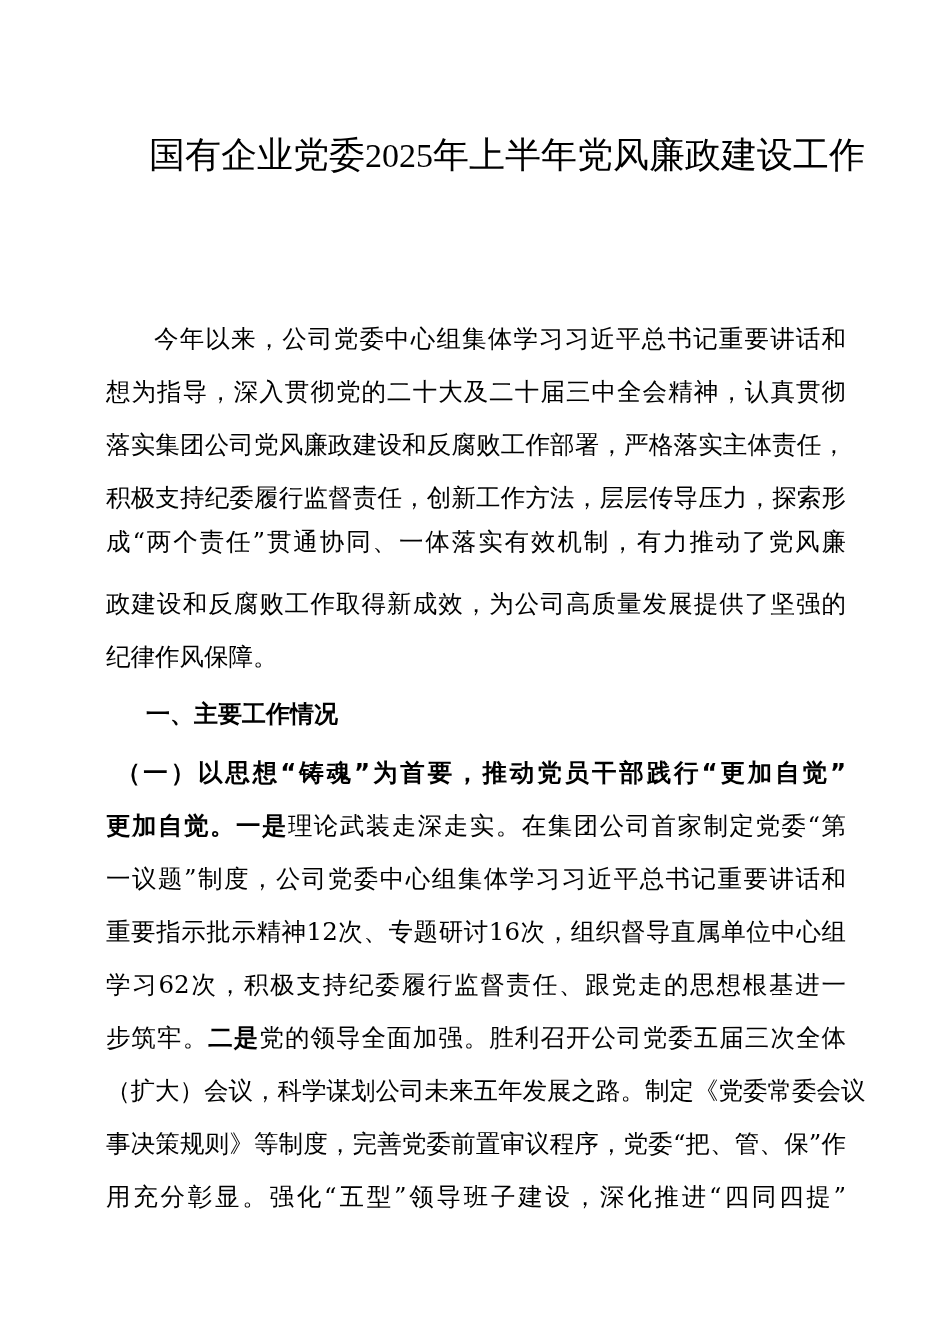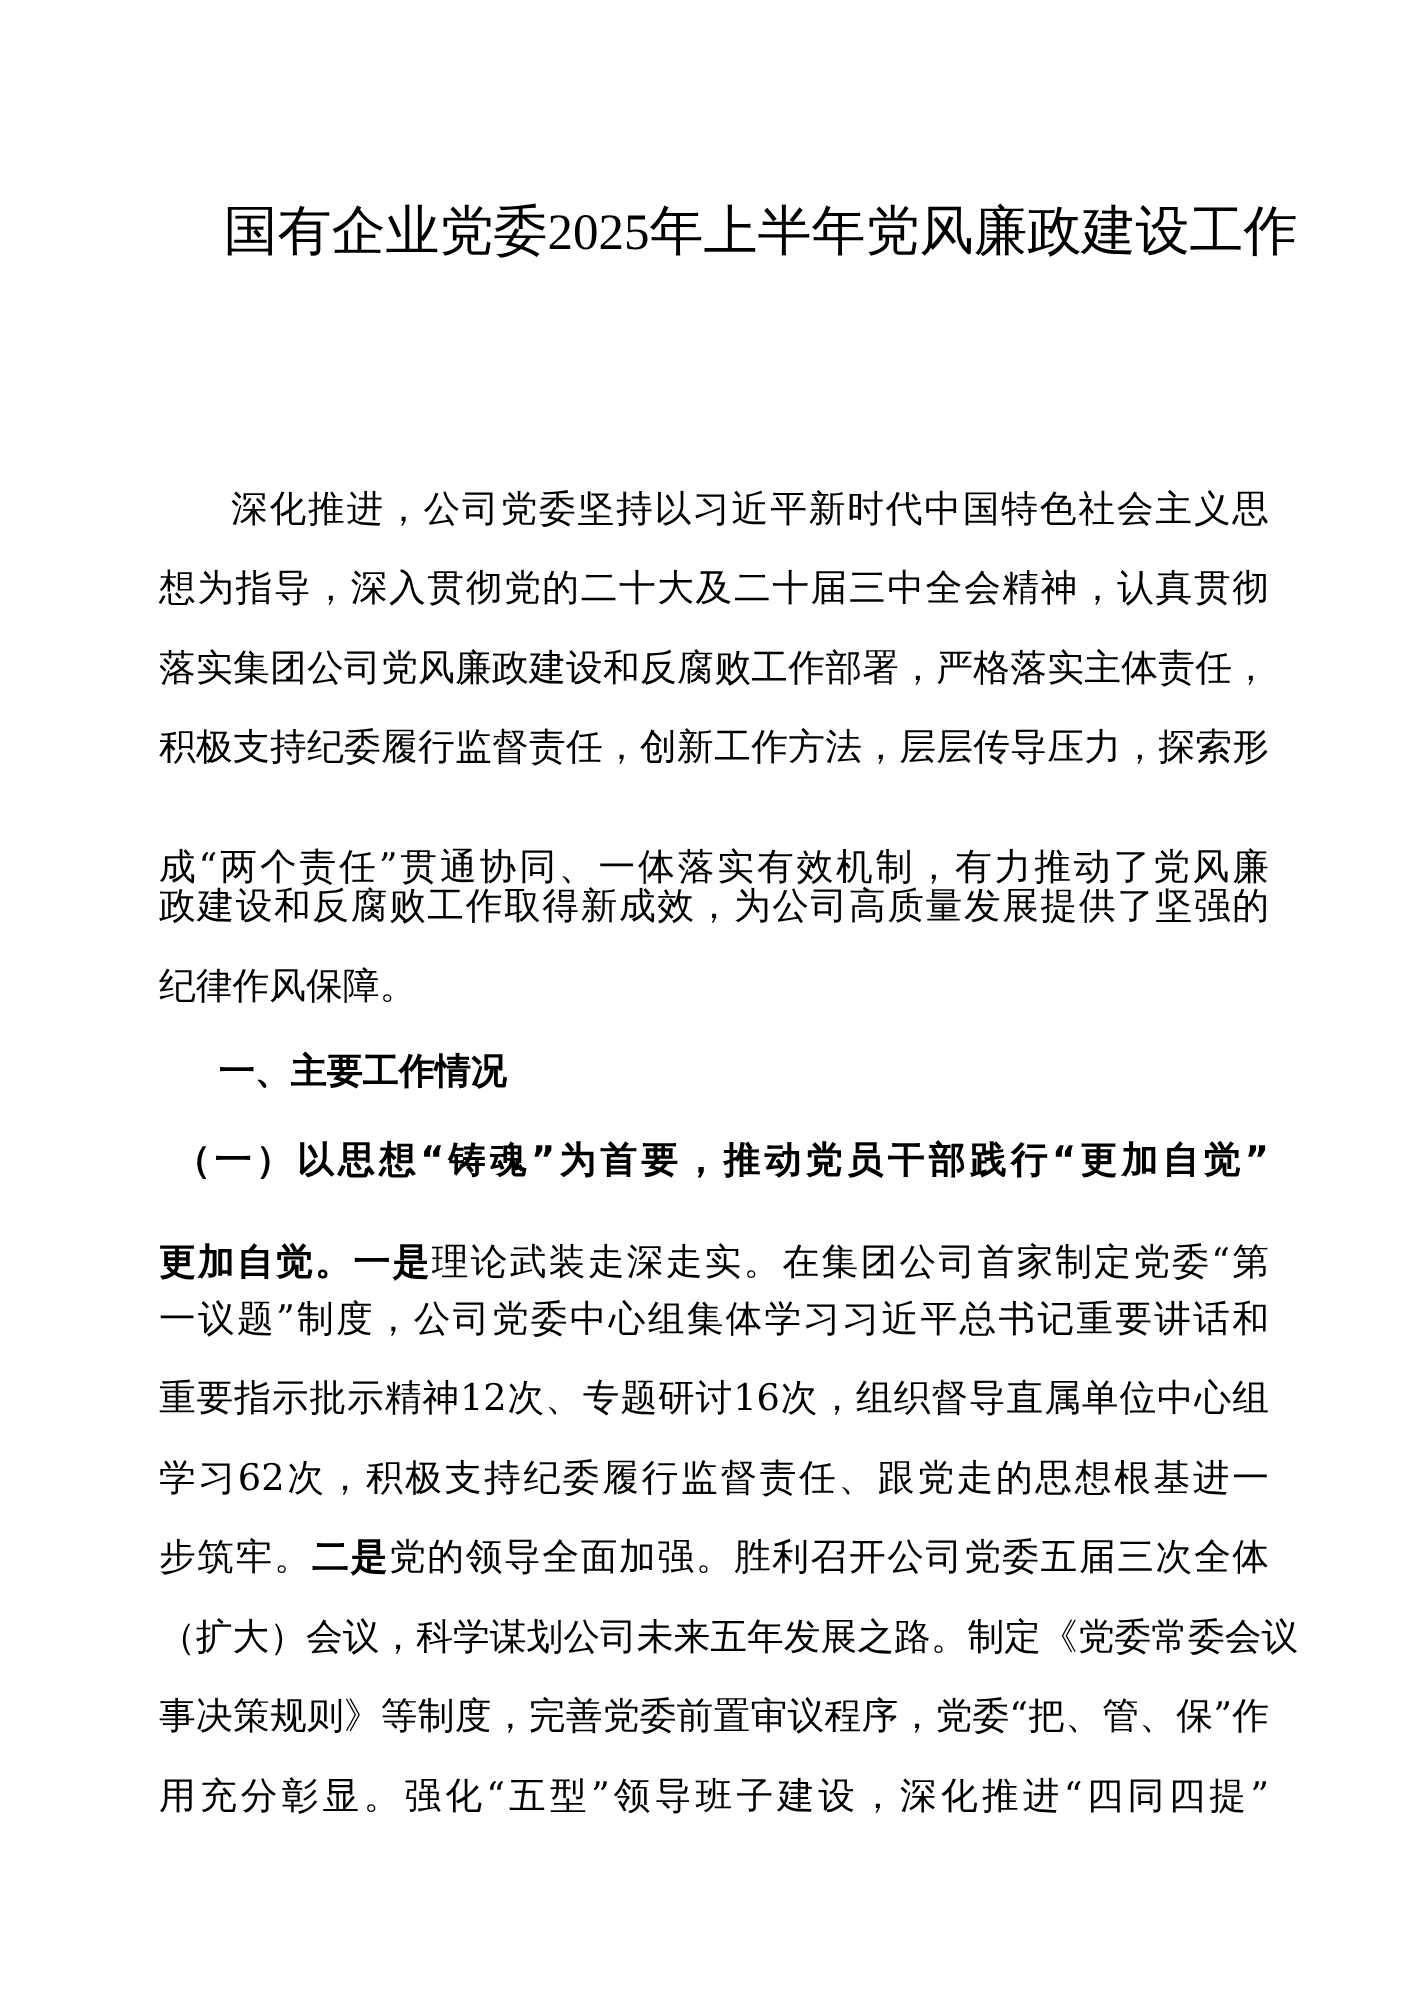--- a/index.html
+++ b/index.html
@@ -71,35 +71,35 @@
   }
 </style>
 </head>
 <body>
 
 <div class="page">
 
   <div class="title-line" style="top:135px;"><span>国有企业党委</span><span class="num">2025</span><span>年上半年党风廉政建设工作</span></div>
 
   <div>
-    <div class="line indent" style="top:323px;">深化推进，公司党委坚持以习近平新时代中国特色社会主义思</div>
+    <div class="line indent" style="top:323px;">今年以来，公司党委中心组集体学习习近平总书记重要讲话和</div>
     <div class="line" style="top:376px;">想为指导，深入贯彻党的二十大及二十届三中全会精神，认真贯彻</div>
     <div class="line" style="top:429px;">落实集团公司党风廉政建设和反腐败工作部署，严格落实主体责任，</div>
     <div class="line" style="top:482px;">积极支持纪委履行监督责任，创新工作方法，层层传导压力，探索形</div>
-    <div class="line" style="top:562px;">成“两个责任”贯通协同、一体落实有效机制，有力推动了党风廉</div>
+    <div class="line" style="top:526px;">成“两个责任”贯通协同、一体落实有效机制，有力推动了党风廉</div>
     <div class="line" style="top:588px;">政建设和反腐败工作取得新成效，为公司高质量发展提供了坚强的</div>
     <div class="line last" style="top:641px;">纪律作风保障。</div>
   </div>
 
   <div class="heading" style="top:698px;">一、主要工作情况</div>
 
   <div>
     <div class="line indent bold" style="top:757px; left:116px; width:730px;">（一）以思想“铸魂”为首要，推动党员干部践行“更加自觉”</div>
 
-    <div class="line" style="top:810px;margin-top:15px;"><span class="bold">更加自觉。</span><span class="bold">一是</span><span>理论武装走深走实。在集团公司首家制定党委“第</span></div>
+    <div class="line" style="top:810px;"><span class="bold">更加自觉。</span><span class="bold">一是</span><span>理论武装走深走实。在集团公司首家制定党委“第</span></div>
 
     <div class="line" style="top:863px;">一议题”制度，公司党委中心组集体学习习近平总书记重要讲话和</div>
     <div class="line" style="top:916px;">重要指示批示精神12次、专题研讨16次，组织督导直属单位中心组</div>
     <div class="line" style="top:969px;">学习62次，积极支持纪委履行监督责任、跟党走的思想根基进一</div>
 
     <div class="line" style="top:1022px;"><span>步筑牢。</span><span class="bold">二是</span><span>党的领导全面加强。胜利召开公司党委五届三次全体</span></div>
 
     <div class="line" style="top:1075px;">（扩大）会议，科学谋划公司未来五年发展之路。制定《党委常委会议</div>
     <div class="line" style="top:1128px;">事决策规则》等制度，完善党委前置审议程序，党委“把、管、保”作</div>
     <div class="line" style="top:1181px;">用充分彰显。强化“五型”领导班子建设，深化推进“四同四提”</div>

